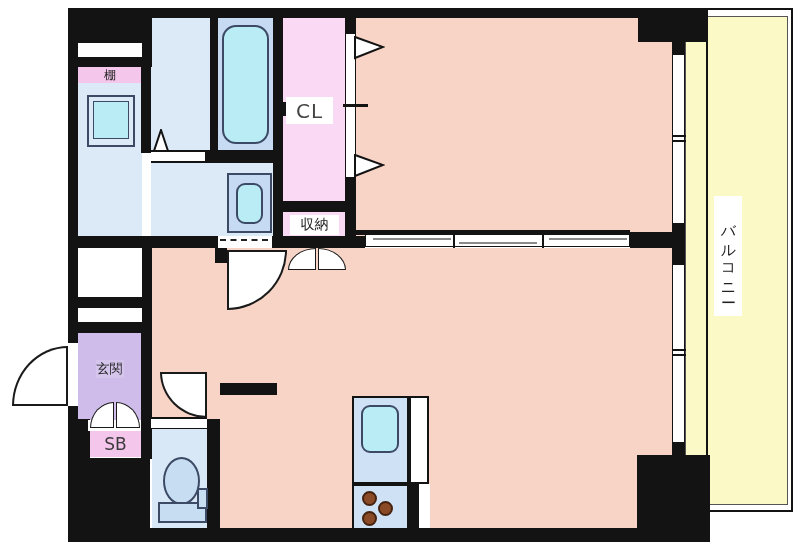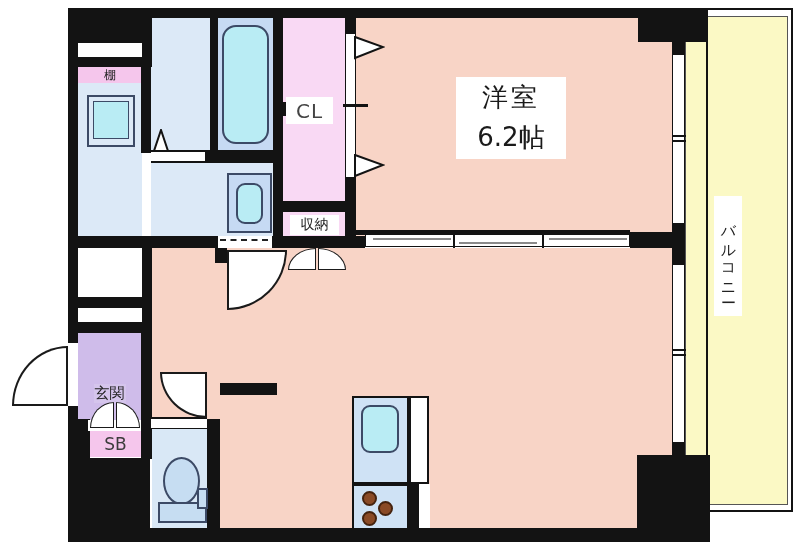--- a/index.html
+++ b/index.html
@@ -150,25 +150,21 @@
   <div class="a pinkacc lbl" style="left:90px;top:431px;width:51px;height:26px;font-size:17px;color:#3c3c3c;">
     <span>SB</span>
   </div>
 
   <div class="a lbl lblbox" style="left:286px;top:97px;width:47px;height:27px;font-size:20px;color:#444;letter-spacing:1px;">
     <span>CL</span>
   </div>
   <div class="a lbl lblbox" style="left:290px;top:215px;width:49px;height:20px;font-size:14px;">
     <span>収納</span>
   </div>
-  <div class="a lblbox" style="left:456px;top:77px;width:110px;height:82px;text-align:center;font-size:26px;line-height:40px;">
-    <div style="letter-spacing:3px;">洋室</div>
-    <div>6.2帖</div>
-  </div>
-  <div class="a lbl" style="left:78px;top:358px;width:63px;height:22px;font-size:15px;margin-top:24px;">
+  <div class="a lbl" style="left:78px;top:358px;width:63px;height:22px;font-size:13px;">
     <span style="background:#fff2;padding:0 1px;">玄関</span>
   </div>
   <div class="a lbl lblbox vtext" style="left:714px;top:196px;width:28px;height:120px;font-size:15px;">
     <span>バルコニー</span>
   </div>
 
   <div class="a" style="left:706px;top:8px;width:87px;height:504px;border:2px solid #131313;background:transparent;"></div>
 
 </div>
 

